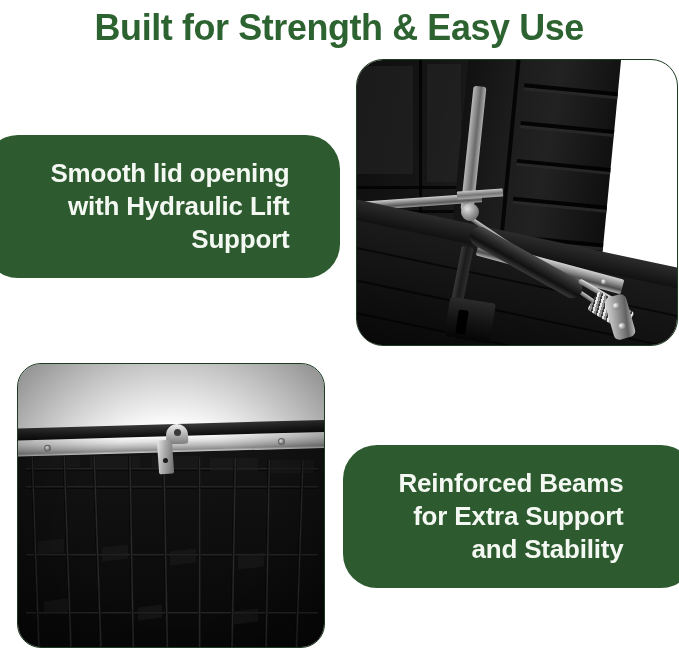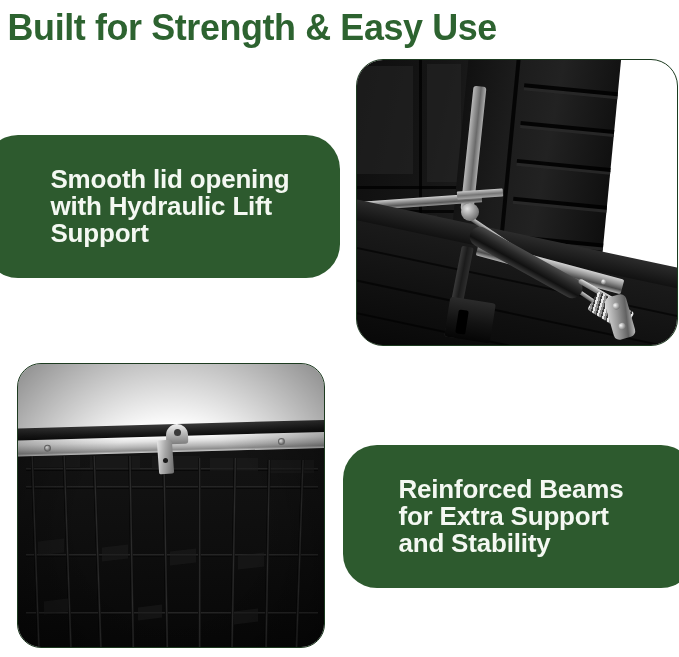--- a/index.html
+++ b/index.html
@@ -19,21 +19,21 @@
 
   
   #heading {
     position: absolute;
     left: 0;
     top: 0;
     width: 679px;
     height: 56px;
     display: flex;
     align-items: center;
-    justify-content: flex-start;
+    justify-content: center;
   }
   #heading .h-text {
     font-family: "Liberation Sans", sans-serif;
     font-weight: bold;
     font-size: 37px;
     line-height: 40px;
     color: #2d6330;
     letter-spacing: -0.4px;
     transform: scaleX(0.97);
     white-space: nowrap;
@@ -46,22 +46,22 @@
     display: flex;
     align-items: center;
     justify-content: center;
     box-sizing: border-box;
   }
   .badge .badge-text {
     color: #f4f8f2;
     font-family: "Liberation Sans", sans-serif;
     font-weight: bold;
     font-size: 26px;
-    line-height: 27px;
-    text-align: left;
+    line-height: 33px;
+    text-align: right;
     letter-spacing: -0.2px;
     white-space: pre-line;
   }
 
   #badge-lid {
     left: -16px;
     top: 135px;
     width: 356px;
     height: 143px;
     border-radius: 34px;

